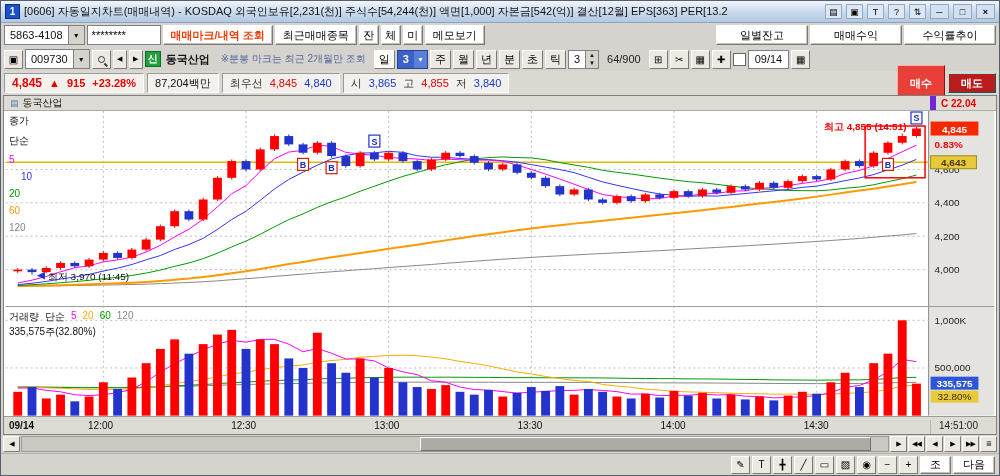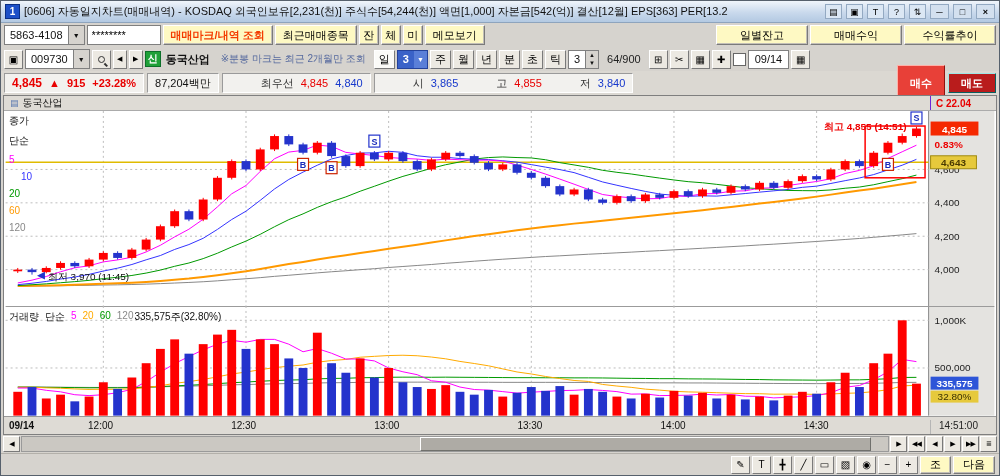--- a/index.html
+++ b/index.html
@@ -7,21 +7,21 @@
   .win{width:1000px;height:476px;background:#d6d3ce;border:1px solid #56606c;display:flex;flex-direction:column;overflow:hidden;}
   
   .titlebar{height:22px;background:linear-gradient(#f0f5fb,#c9d9ec 55%,#b3c9e2);display:flex;align-items:center;gap:4px;padding:0 4px;border-bottom:1px solid #8ea4bd;flex:0 0 22px;}
   .tb-badge{width:15px;height:15px;background:#1c50c8;color:#fff;font-size:10px;font-weight:bold;display:flex;align-items:center;justify-content:center;border:1px solid #0a2f86;}
   .tb-title{flex:1;white-space:nowrap;overflow:hidden;font-size:11px;}
   .tb-tool,.tb-ctl{width:17px;height:15px;border:1px solid #93a9c2;background:#dbe7f4;font-size:9px;display:inline-flex;align-items:center;justify-content:center;padding:0;}
   .tb-ctl{width:19px;background:#d3e0ef;font-weight:bold;}
   
   .row{display:flex;align-items:center;gap:2px;padding:1px 3px;flex:0 0 24px;height:24px;}
   .spacer{flex:1;}
-  .btn{background:#fef9c3;border:1px solid;border-color:#ffffff #7a7a7a #7a7a7a #ffffff;box-shadow:inset -1px -1px 0 #c2bfb8;font-size:11px;height:20px;padding:0 7px;display:inline-flex;align-items:center;justify-content:center;white-space:nowrap;font-family:inherit;}
+  .btn{background:#ffffff;border:1px solid;border-color:#ffffff #7a7a7a #7a7a7a #ffffff;box-shadow:inset -1px -1px 0 #c2bfb8;font-size:11px;height:20px;padding:0 7px;display:inline-flex;align-items:center;justify-content:center;white-space:nowrap;font-family:inherit;}
   .btn.sq{width:20px;padding:0;}
   .btn.mark{color:#f43b00;font-weight:bold;}
   .combo{background:#fff;border:1px solid #7f7f7f;height:20px;display:flex;align-items:center;}
   .combo .val{padding:0 5px;min-width:58px;}
   .combo .dd{width:16px;height:100%;background:#d6d3ce;border-left:1px solid #7f7f7f;font-size:7px;display:flex;align-items:center;justify-content:center;}
   .pw{width:74px;height:20px;border:1px solid #7f7f7f;padding:0 4px;font-size:11px;font-family:inherit;}
   
   .tbtn{width:19px;height:19px;background:#ece9e2;border:1px solid;border-color:#fff #7a7a7a #7a7a7a #fff;font-size:10px;display:inline-flex;align-items:center;justify-content:center;padding:0;}
   .tbtn.xs{width:14px;font-size:7px;}
   .mag{width:7px;height:7px;border:1.5px solid #333;border-radius:50%;position:relative;display:inline-block;}
@@ -41,33 +41,33 @@
   .counter{padding:0 6px;color:#222;}
   .cb{width:13px;height:13px;border:1px solid #666;background:#fff;display:inline-block;}
   .datebox{height:19px;border:1px solid #7f7f7f;background:#fff;display:inline-flex;align-items:center;padding:0 6px;}
   
   .r4{background:#dbd8d2;gap:3px;}
   .qcell{height:20px;background:#f2f1ee;border:1px solid;border-color:#9a9a9a #ffffff #ffffff #9a9a9a;display:inline-flex;align-items:center;gap:7px;padding:0 7px;white-space:nowrap;}
   .red{color:#e80000;}
   .blue{color:#1638cc;}
   .bold{font-weight:bold;}
   .big{font-size:12px;}
-  .lbl{color:#333;margin-left:31px;}
+  .lbl{color:#333;}
   .buy{height:36px;padding:0 12px;background:#e84038;color:#fff;font-weight:bold;border:1px solid;border-color:#ffb0a8 #8c1410 #8c1410 #ffb0a8;font-family:inherit;font-size:11px;}
   .sell{height:20px;padding:0 12px;background:#b91c1c;color:#fff;font-weight:bold;border:1px solid;border-color:#9fe6e4 #0b5f5e #0b5f5e #9fe6e4;font-family:inherit;font-size:11px;}
   
   .chart{flex:1 1 auto;margin:0 2px;border:1px solid #7f7f7f;background:#fff;position:relative;display:flex;flex-direction:column;overflow:hidden;}
   .strip{height:15px;flex:0 0 15px;background:#dedbd5;border-bottom:1px solid #ababab;display:flex;align-items:center;font-size:10px;}
   .strip-tab{display:flex;align-items:center;gap:4px;padding:0 6px;}
   .strip-icon{color:#5b79b0;font-size:9px;}
-  .strip-corner{margin-left:auto;width:66px;color:#e80000;font-weight:bold;padding-left:5px;border-left:1px solid #6d28d9;height:100%;display:flex;align-items:center;}
+  .strip-corner{margin-left:auto;width:66px;color:#e80000;font-weight:bold;padding-left:5px;border-left:6px solid #6d28d9;height:100%;display:flex;align-items:center;}
   svg{display:block;font-family:inherit;}
   .legend{position:absolute;left:5px;display:flex;gap:6px;font-size:10px;pointer-events:none;z-index:5;background:rgba(255,255,255,0);}
   .p-legend{top:18px;flex-direction:column;}
-  .v-legend{top:214px;gap:1px;align-items:flex-start;}
+  .v-legend{top:214px;flex-direction:column;gap:1px;align-items:flex-start;}
   .v-legend .l1{display:flex;gap:6px;}
   .xaxis{height:18px;flex:0 0 18px;background:#dedbd5;border-top:1px solid #9a9a9a;position:relative;font-size:10px;}
   .xaxis span{position:absolute;top:3px;}
   .x-left{font-weight:bold;}
   .x-time{right:18px;left:auto;color:#222;}
   .x-axcol{position:absolute;right:0;top:0;bottom:0;width:66px;border-left:1px solid #b5b5b5;}
   
   .scroll-row{flex:0 0 18px;height:18px;display:flex;align-items:center;gap:1px;padding:0 2px;}
   .sbtn{width:17px;height:16px;background:#ece9e2;border:1px solid;border-color:#fff #7a7a7a #7a7a7a #fff;font-size:7px;display:inline-flex;align-items:center;justify-content:center;padding:0;letter-spacing:-1px;}
   .track{flex:1;height:16px;background:#cbc8c2;border:1px solid #9a9a9a;position:relative;}

